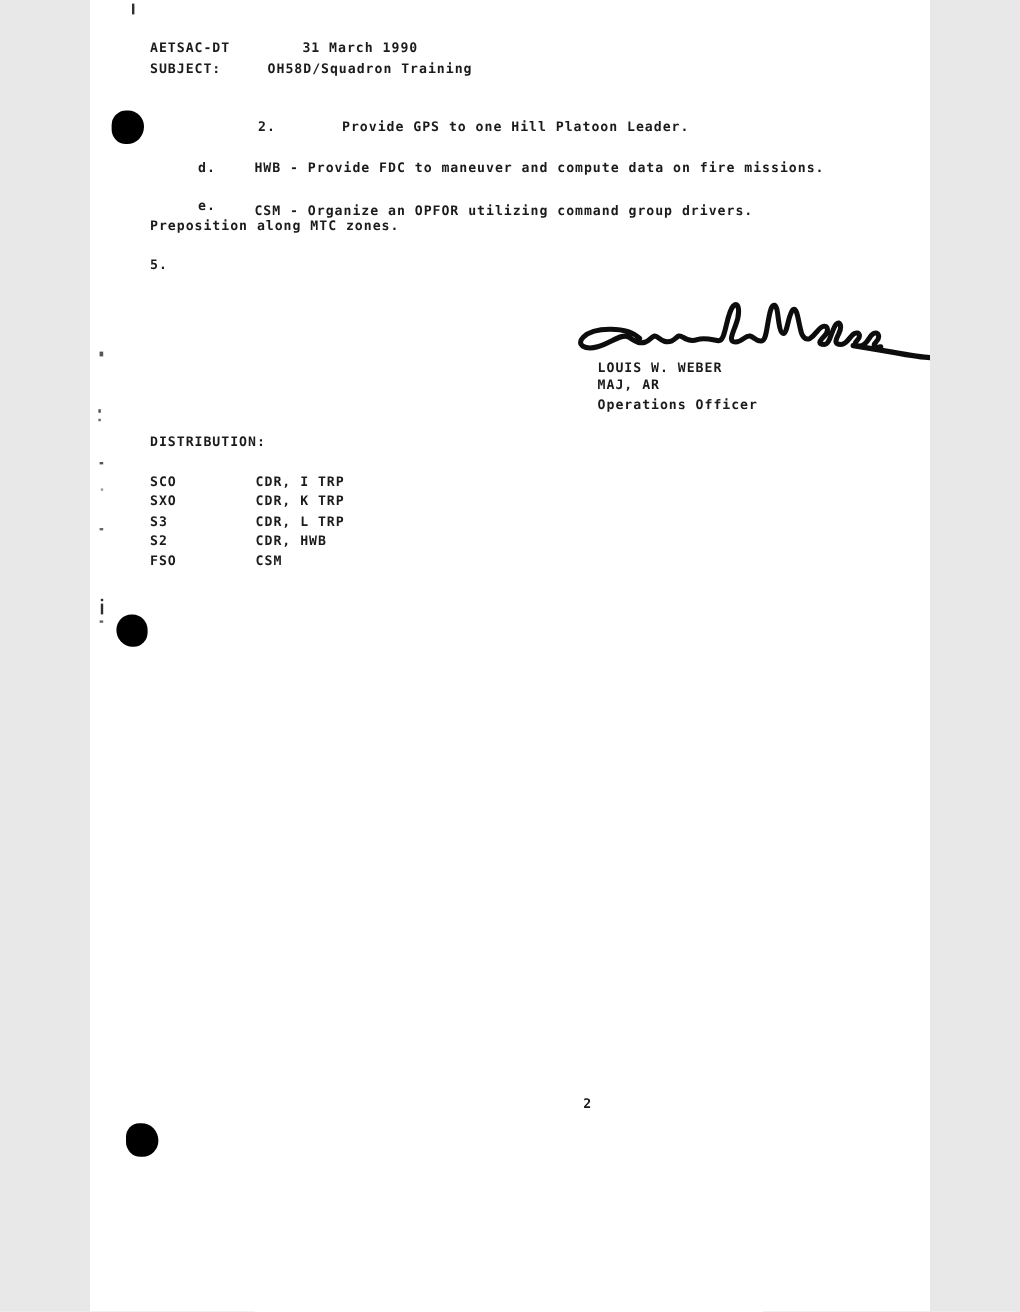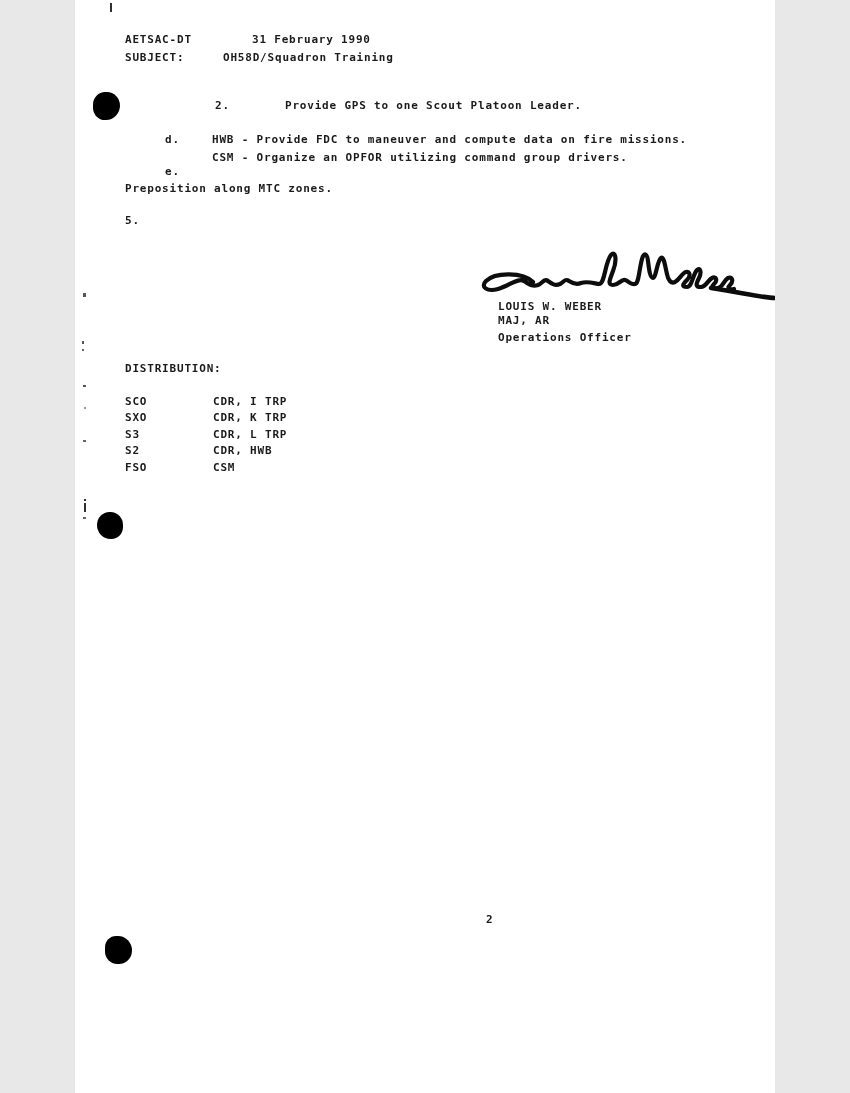--- a/index.html
+++ b/index.html
@@ -44,32 +44,32 @@
   <span class="speck sp-b2"></span>
   <span class="speck sp-c"></span>
   <span class="speck sp-d"></span>
   <span class="speck sp-e"></span>
   <span class="speck sp-i1"></span>
   <span class="speck sp-i2"></span>
   <span class="speck sp-i3"></span>
   <span class="speck sp-br"></span>
 
   <div class="tl" style="left:50px; top:32px;">AETSAC-DT</div>
-  <div class="tl" style="left:177px; top:32px;">31 February 1990</div>
+  <div class="tl" style="left:177px; top:32px;">31 March 1990</div>
   <div class="tl" style="left:50px; top:50px;">SUBJECT:</div>
   <div class="tl" style="left:148px; top:50px;">OH58D/Squadron Training</div>
 
   <div class="tl" style="left:140px; top:98px;">2.</div>
-  <div class="tl" style="left:210px; top:98px;">Provide GPS to one Scout Platoon Leader.</div>
+  <div class="tl" style="left:210px; top:98px;">Provide GPS to one Hill Platoon Leader.</div>
 
   <div class="tl" style="left:90px;  top:132px;">d.</div>
   <div class="tl" style="left:137px; top:132px;text-align:center;">HWB - Provide FDC to maneuver and compute data on fire missions.</div>
 
   <div class="tl" style="left:90px;  top:164px;">e.</div>
-  <div class="tl" style="left:137px; top:150px;">CSM - Organize an OPFOR utilizing command group drivers.</div>
+  <div class="tl" style="left:137px; top:168px;">CSM - Organize an OPFOR utilizing command group drivers.</div>
   <div class="tl" style="left:50px;  top:181px;">Preposition along MTC zones.</div>
 
   <div class="tl" style="left:50px;  top:213px;">5.</div>
 
   <svg class="sig" viewBox="0 0 320 58" aria-hidden="true">
     <path stroke-width="4.2" d="
       M 56 36
       C 46 26, 18 26, 9 35
       C 3 41, 10 46, 21 43
       C 32 40, 42 31, 47 35

